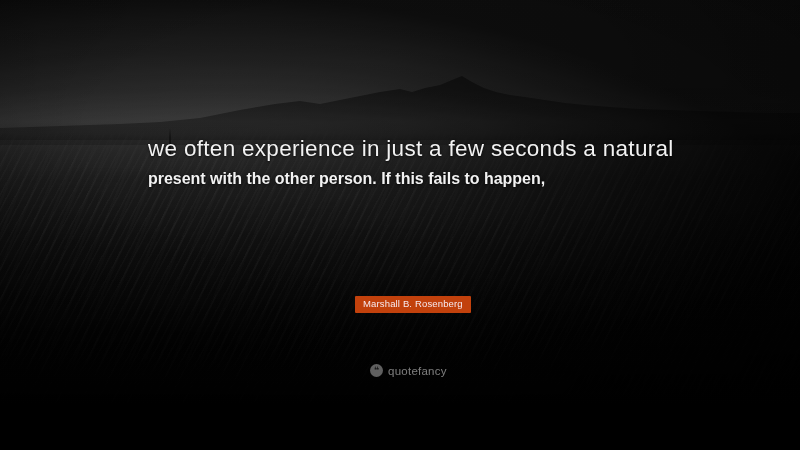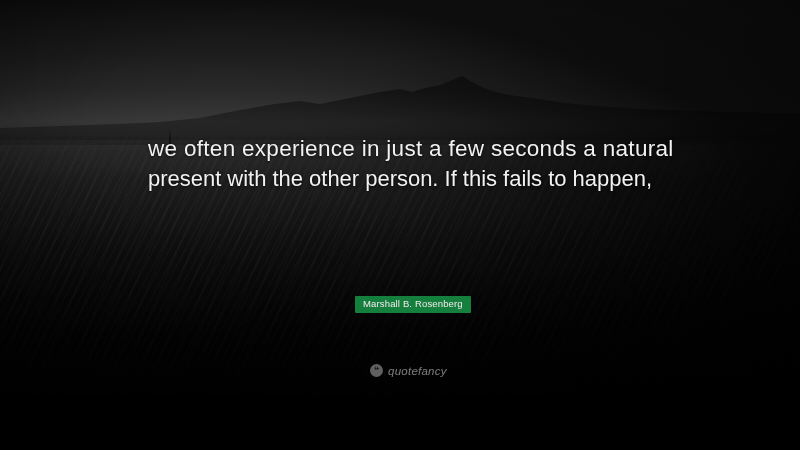--- a/index.html
+++ b/index.html
@@ -113,30 +113,30 @@
     line-height: 30px;
     letter-spacing: .1px;
     white-space: nowrap;
     text-shadow: 0 1px 3px rgba(0,0,0,.55), 0 0 1px rgba(0,0,0,.5);
     font-weight: 400;
   }
   
   .quote-line.l1 { letter-spacing: .12px; }
   .quote-line.l2 { letter-spacing: .30px; text-align: right; }
   .quote-line.l3 { letter-spacing: .38px; }
-  .quote-line.l4 { letter-spacing: -.02px; font-size: 22px; }
+  .quote-line.l4 { letter-spacing: -.02px; font-size: 16px; font-weight: bold; }
   .quote-line.l5 { letter-spacing: .28px; }
 
   
   .author-badge {
     position: absolute;
     left: 355px;
     top: 296px;
     padding: 3px 8px 4px 8px;
-    background: #15803d;
+    background: #c2410c;
     color: #f6e9ef;
     font-size: 9.5px;
     line-height: 10px;
     letter-spacing: .15px;
     white-space: nowrap;
     border-radius: 1px;
   }
 
   
   .watermark {
@@ -160,21 +160,20 @@
     font-size: 9px;
     line-height: 1;
     font-weight: 700;
     font-family: "DejaVu Sans", sans-serif;
   }
   .wm-text {
     color: #c8c8c8;
     font-size: 11.5px;
     line-height: 12px;
     letter-spacing: .25px;
-    font-style: italic;
   }
 </style>
 </head>
 <body>
 
 <div id="poster">
 
   <div class="bg-layer bg-sky"></div>
 
   <svg class="bg-layer bg-ridge" viewBox="0 0 800 450" preserveAspectRatio="none">

